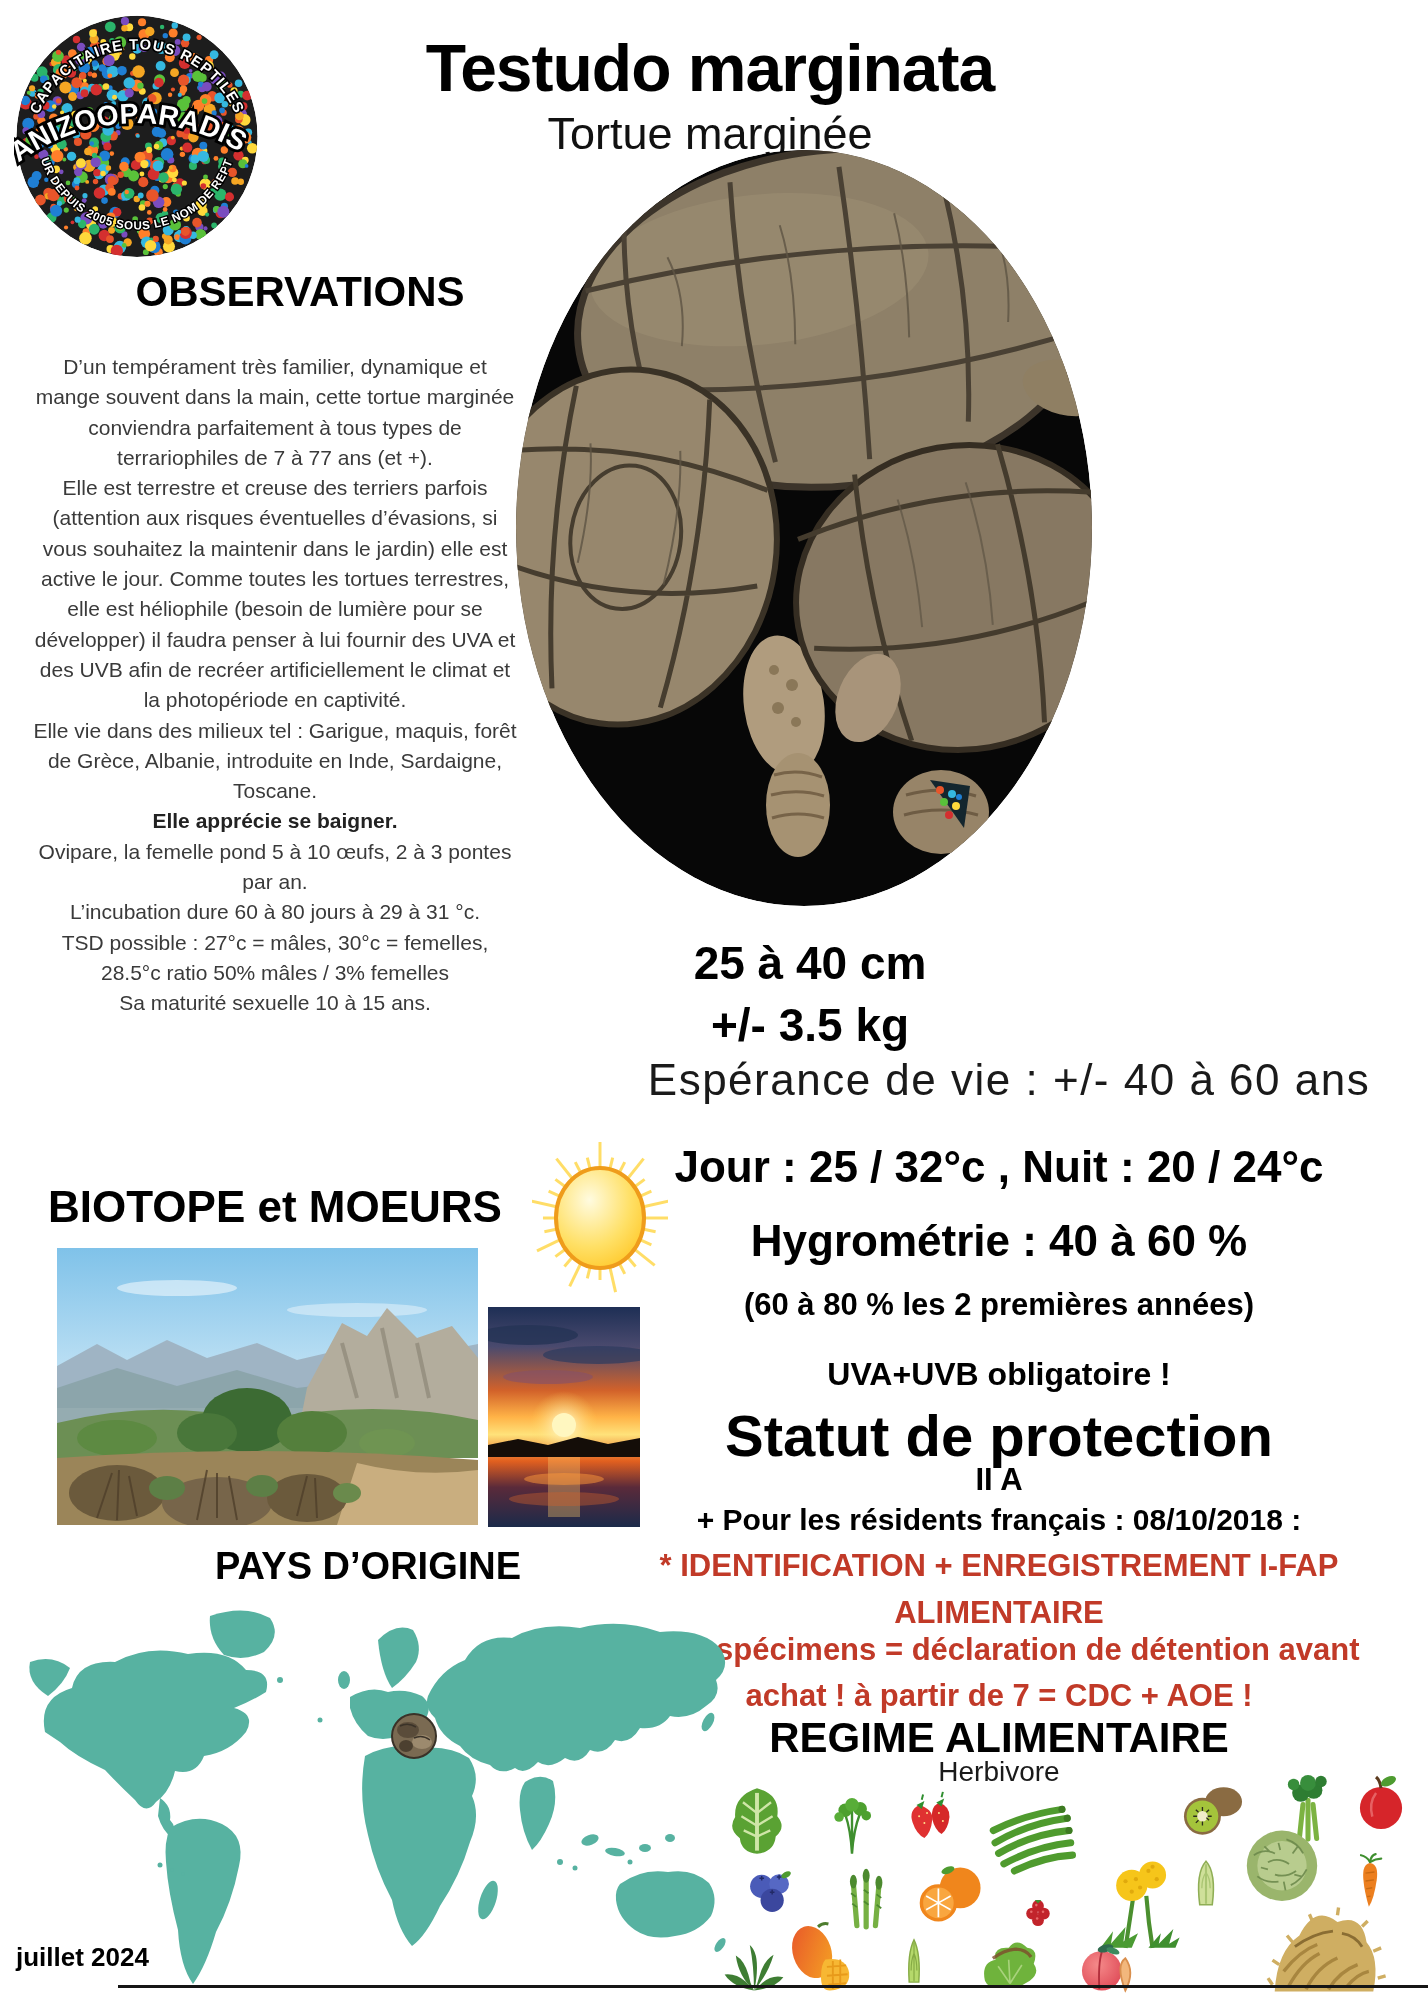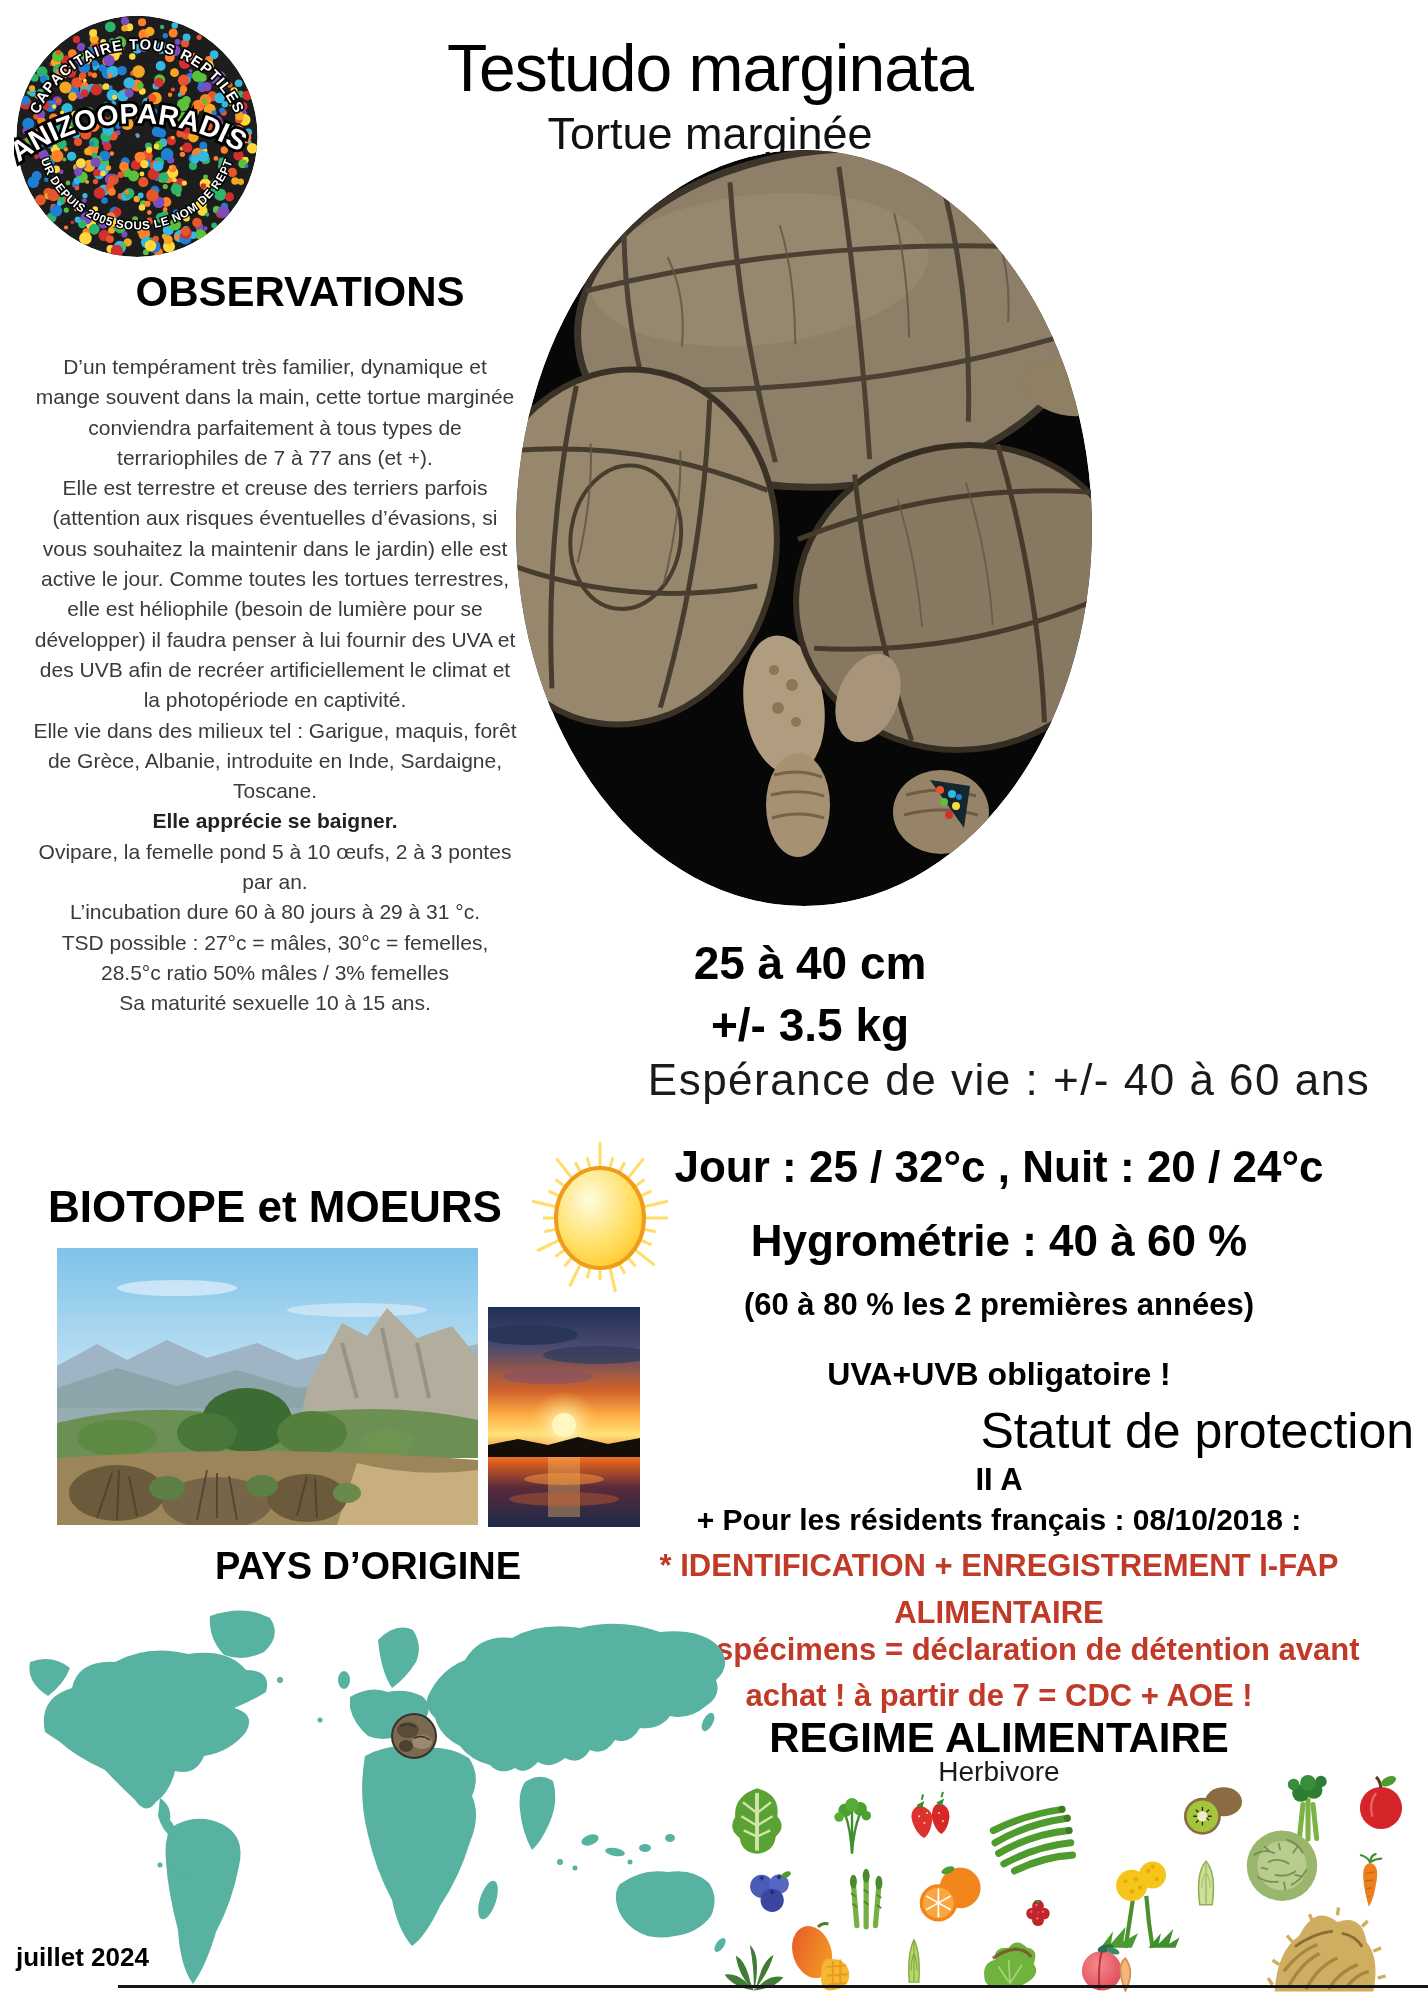--- a/index.html
+++ b/index.html
@@ -1,32 +1,32 @@
 <!DOCTYPE html>
 <html><head>
 <meta charset="utf-8">
 <style>
   html,body{margin:0;padding:0;background:#fff;}
   #page{position:relative;width:1428px;height:2000px;background:#fff;overflow:hidden;
         font-family:"Liberation Sans",sans-serif;color:#000;}
   .abs{position:absolute;}
   .ctr{text-align:center;}
-  .title{font-size:66px;font-weight:400;letter-spacing:-1px;}
+  .title{font-size:66px;font-weight:700;letter-spacing:-1px;}
   .subtitle{font-size:45px;font-weight:400;color:#111;}
   .h1{font-size:42px;font-weight:800;}
   .obs-text{font-size:21px;line-height:30.3px;color:#3a3a3a;text-align:center;}
   .obs-text .b{font-weight:700;color:#222;}
   .stat-big{font-size:46px;font-weight:800;white-space:nowrap;}
   .stat-life{font-size:44px;font-weight:400;letter-spacing:1.5px;white-space:nowrap;color:#1a1a1a;}
   .rline{white-space:nowrap;}
   .bold44{font-size:44px;font-weight:800;}
   .bold34{font-size:32px;font-weight:700;}
   .bold31{font-size:31px;font-weight:700;}
   .bold30{font-size:30px;font-weight:700;}
-  .bold50{font-size:50px;font-weight:400;text-align:right;}
+  .bold50{font-size:58px;font-weight:700;}
   .bold42{font-size:42px;font-weight:800;}
   .reg28{font-size:28px;font-weight:400;color:#1a1a1a;}
   .red{color:#c13a28;}
   .footer-date{font-size:26px;font-weight:700;}
   svg{display:block;}
 </style>
 </head>
 <body>
 
 <div id="page">

